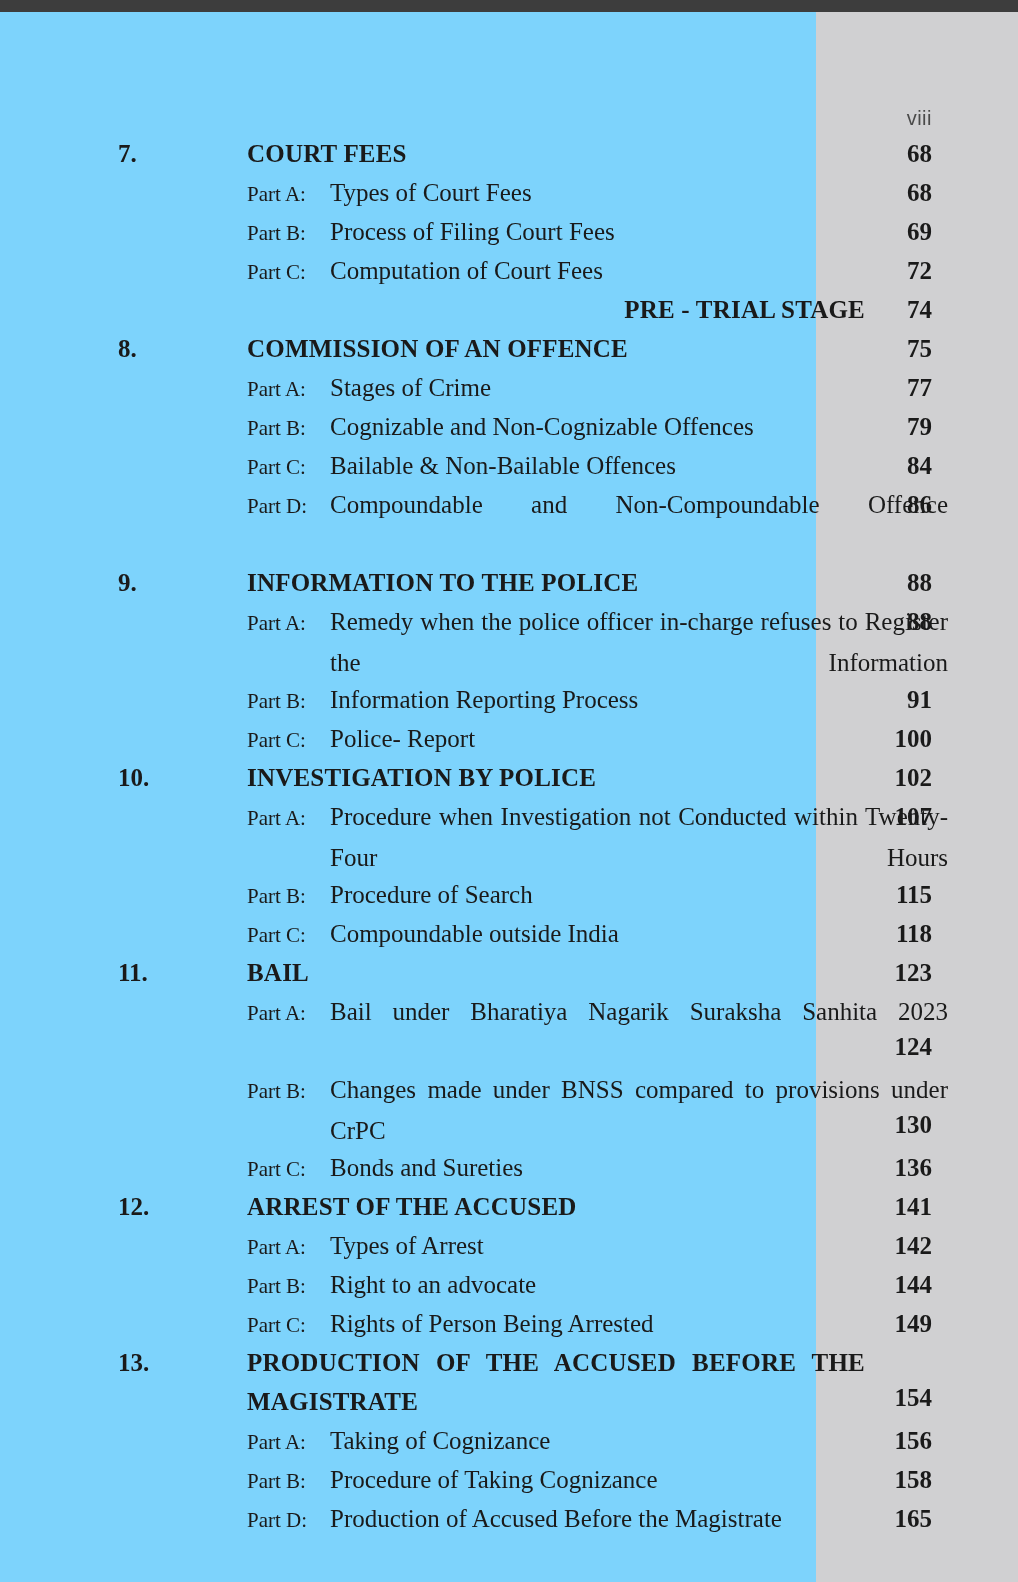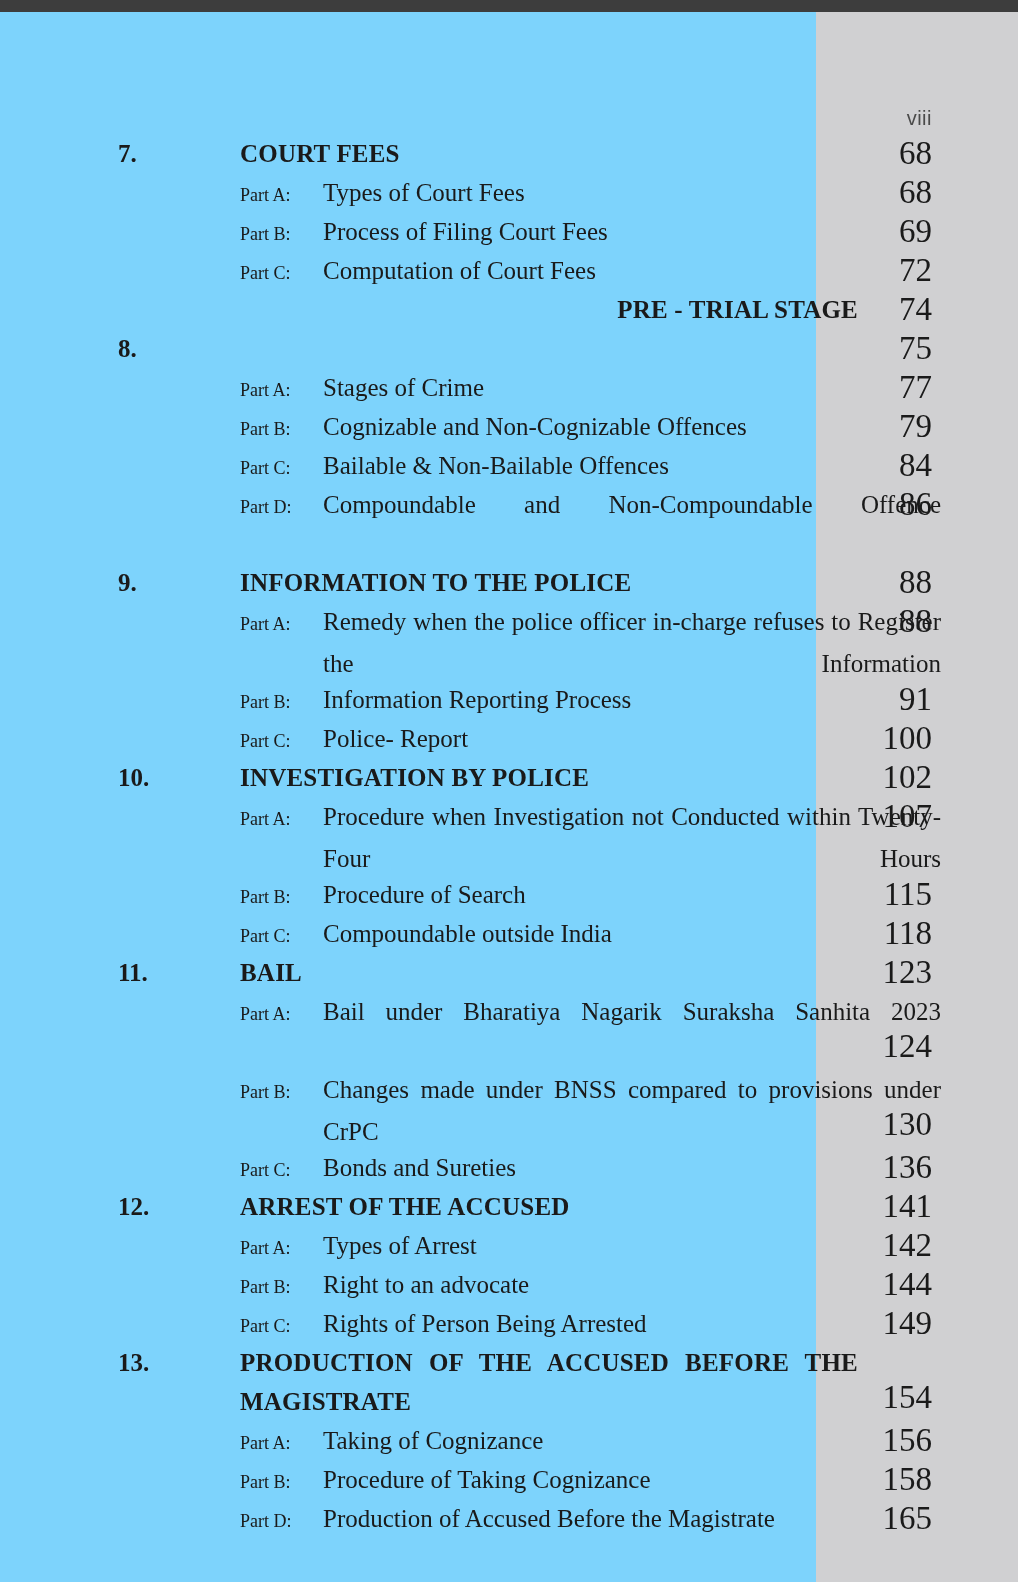--- a/index.html
+++ b/index.html
@@ -71,34 +71,34 @@
     font-weight: bold;
     font-size: 25px;
     line-height: 39px;
   }
 
   
   .pg {
     position: absolute;
     right: 86px;
     top: 0;
-    font-weight: normal;
-    font-size: 33px;
+    font-weight: bold;
+    font-size: 25px;
     line-height: 39px;
     white-space: nowrap;
   }
   
   .pg.second-line {
     top: 35px;
   }
 
   
   .body {
     position: absolute;
-    left: 240px;
+    left: 247px;
     top: 0;
     width: 618px;
     font-size: 25px;
     line-height: 39px;
   }
 
   
   .row.chapter .body {
     font-weight: bold;
     letter-spacing: 0.2px;
@@ -130,21 +130,21 @@
   }
   .row.part.justify .body::after {
     content: "";
     display: inline-block;
     width: 100%;
   }
   .part-label {
     display: inline-block;
     width: 83px;
     text-indent: 0;
-    font-size: 18px;
+    font-size: 21px;
   }
   .part-text {
     text-indent: 0;
   }
 
   
   .row.lines1 { height: 39px; }
   .row.lines2 { height: 78px; }
 </style>
 </head>
@@ -173,20 +173,21 @@
       <div class="row part lines1">
         <div class="body"><span class="part-label">Part C:</span><span class="part-text">Computation of Court Fees</span></div>
         <div class="pg">72</div>
       </div>
       <div class="row divider lines1">
         <div class="body">PRE - TRIAL STAGE</div>
         <div class="pg">74</div>
       </div>
       <div class="row chapter lines1">
         <div class="num">8.</div>
+        <div class="body">COMMISSION OF AN OFFENCE</div>
         <div class="pg">75</div>
       </div>
       <div class="row part lines1">
         <div class="body"><span class="part-label">Part A:</span><span class="part-text">Stages of Crime</span></div>
         <div class="pg">77</div>
       </div>
       <div class="row part lines1">
         <div class="body"><span class="part-label">Part B:</span><span class="part-text">Cognizable and Non-Cognizable Offences</span></div>
         <div class="pg">79</div>
       </div>

